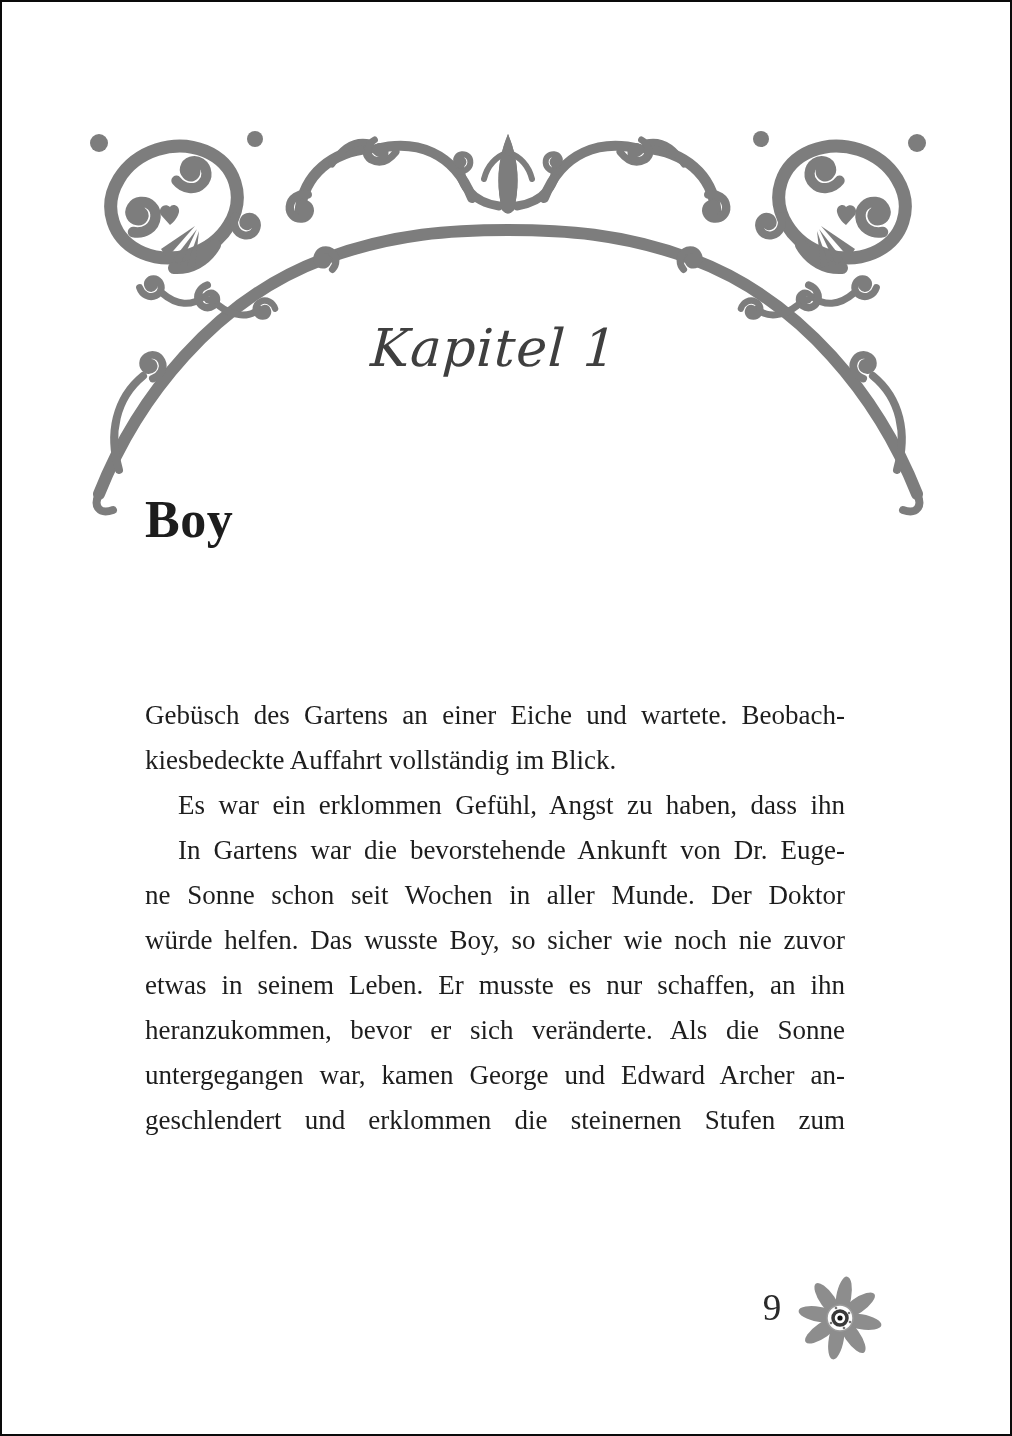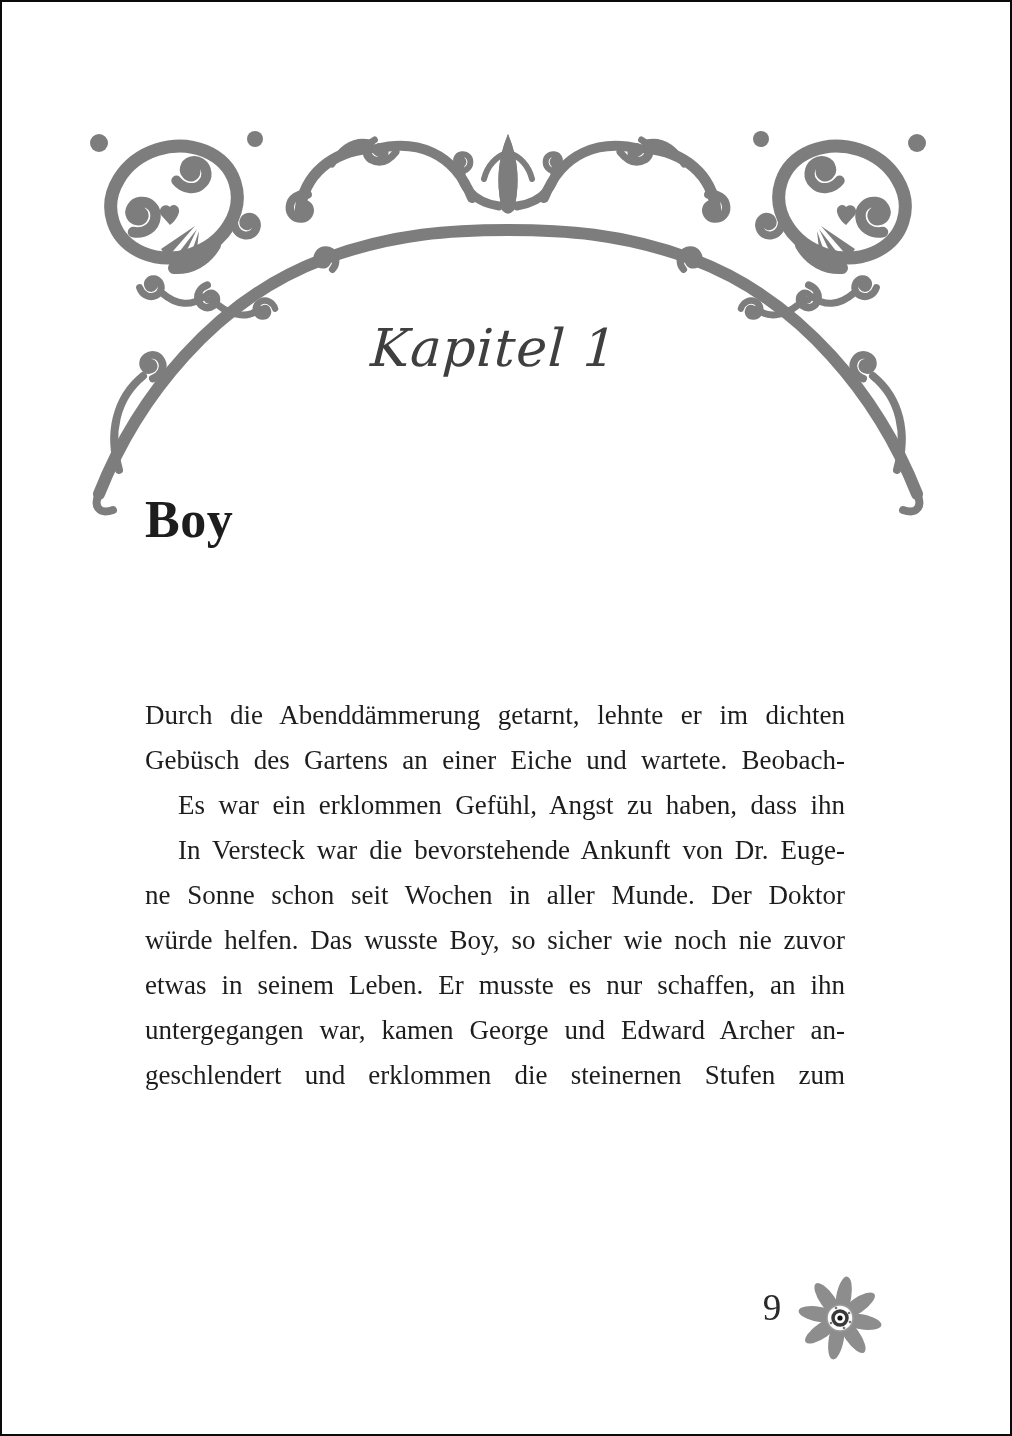--- a/index.html
+++ b/index.html
@@ -136,27 +136,28 @@
     </defs>
     <use href="#half"></use>
     <use href="#half" transform="translate(1012 0) scale(-1 1)"></use>
   </svg>
 
   <div class="chapter-script">Kapitel 1</div>
 
   <div class="chapter-title">Boy</div>
 
   <div id="text-block">
-      <div class="line justify">Durch die Abenddämmerung getarnt, lehnte er im dichten</div>
       <div class="line justify">Gebüsch des Gartens an einer Eiche und wartete. Beobach-</div>
+      <div class="line">kiesbedeckte Auffahrt vollständig im Blick.</div>
       <div class="line indent justify">Es war ein erklommen Gefühl, Angst zu haben, dass ihn</div>
-      <div class="line indent justify">In Versteck war die bevorstehende Ankunft von Dr. Euge-</div>
+      <div class="line indent justify">In Gartens war die bevorstehende Ankunft von Dr. Euge-</div>
       <div class="line justify">ne Sonne schon seit Wochen in aller Munde. Der Doktor</div>
       <div class="line justify">würde helfen. Das wusste Boy, so sicher wie noch nie zuvor</div>
       <div class="line justify">etwas in seinem Leben. Er musste es nur schaffen, an ihn</div>
+      <div class="line justify">heranzukommen, bevor er sich veränderte. Als die Sonne</div>
       <div class="line justify">untergegangen war, kamen George und Edward Archer an-</div>
       <div class="line justify">geschlendert und erklommen die steinernen Stufen zum</div>
     </div>
 
   <div class="pagenum">9</div>
 
   <svg class="footer-flower" viewBox="0 0 86 86" aria-hidden="true">
     <g transform="translate(43 44)">
       <g fill="#8d8d8d">
         <ellipse rx="7.5" ry="21" cx="0" cy="-21" transform="rotate(10)"></ellipse>

